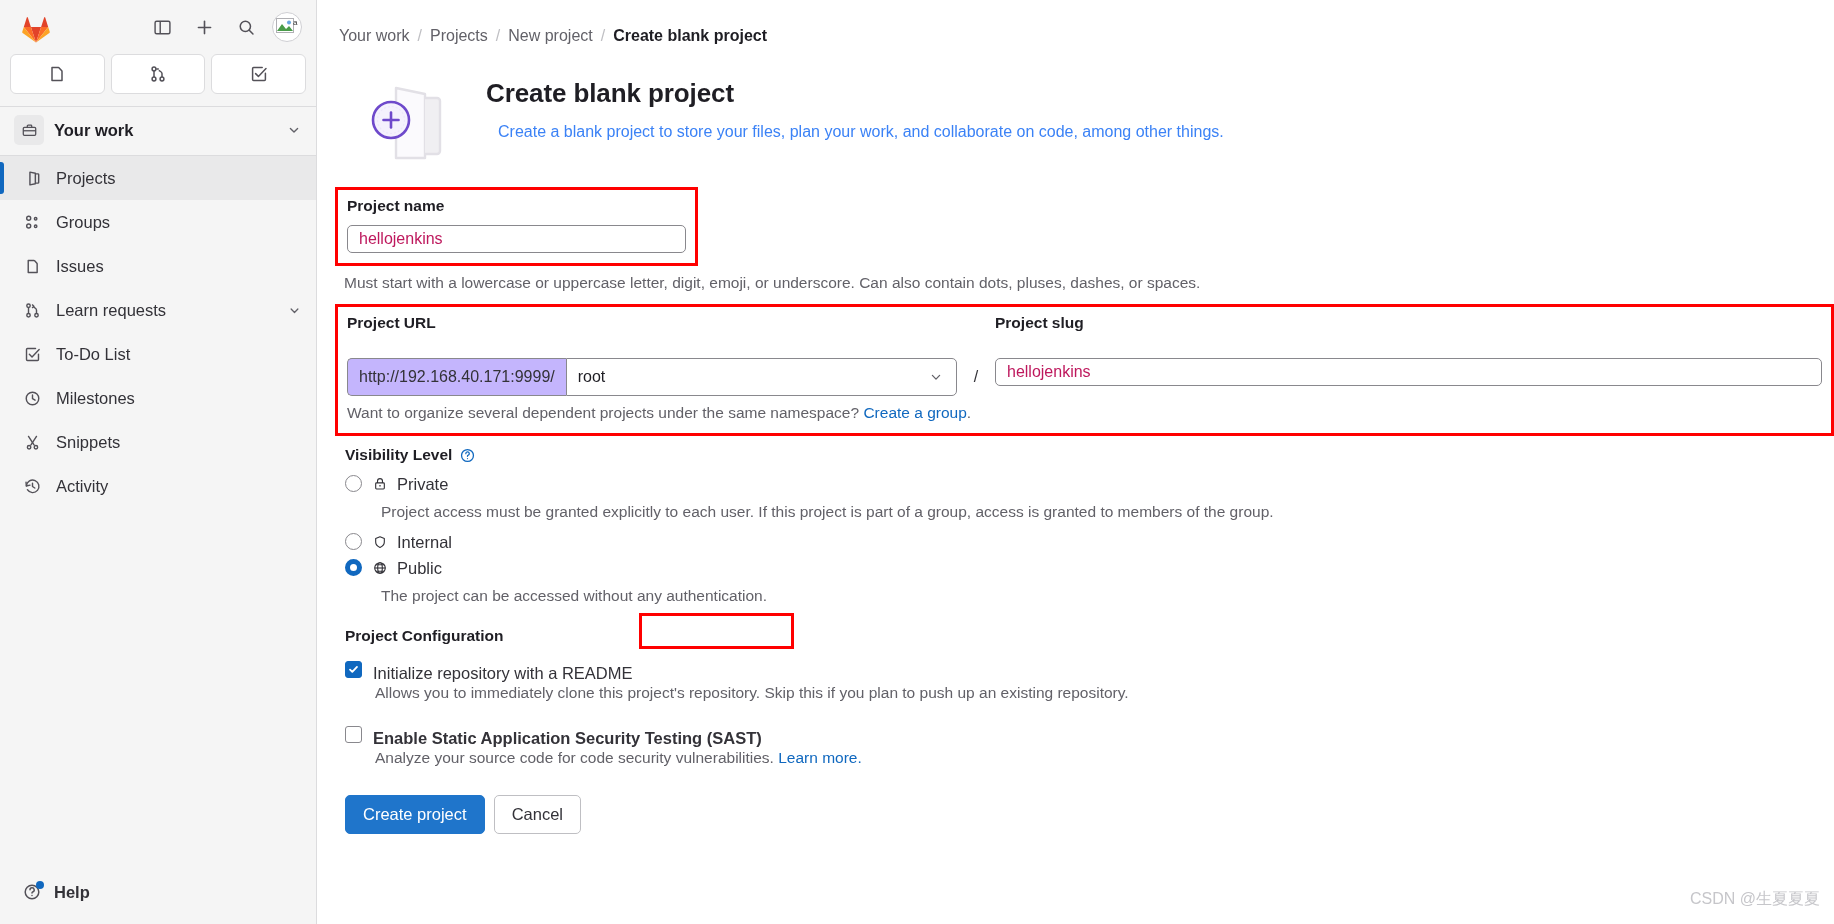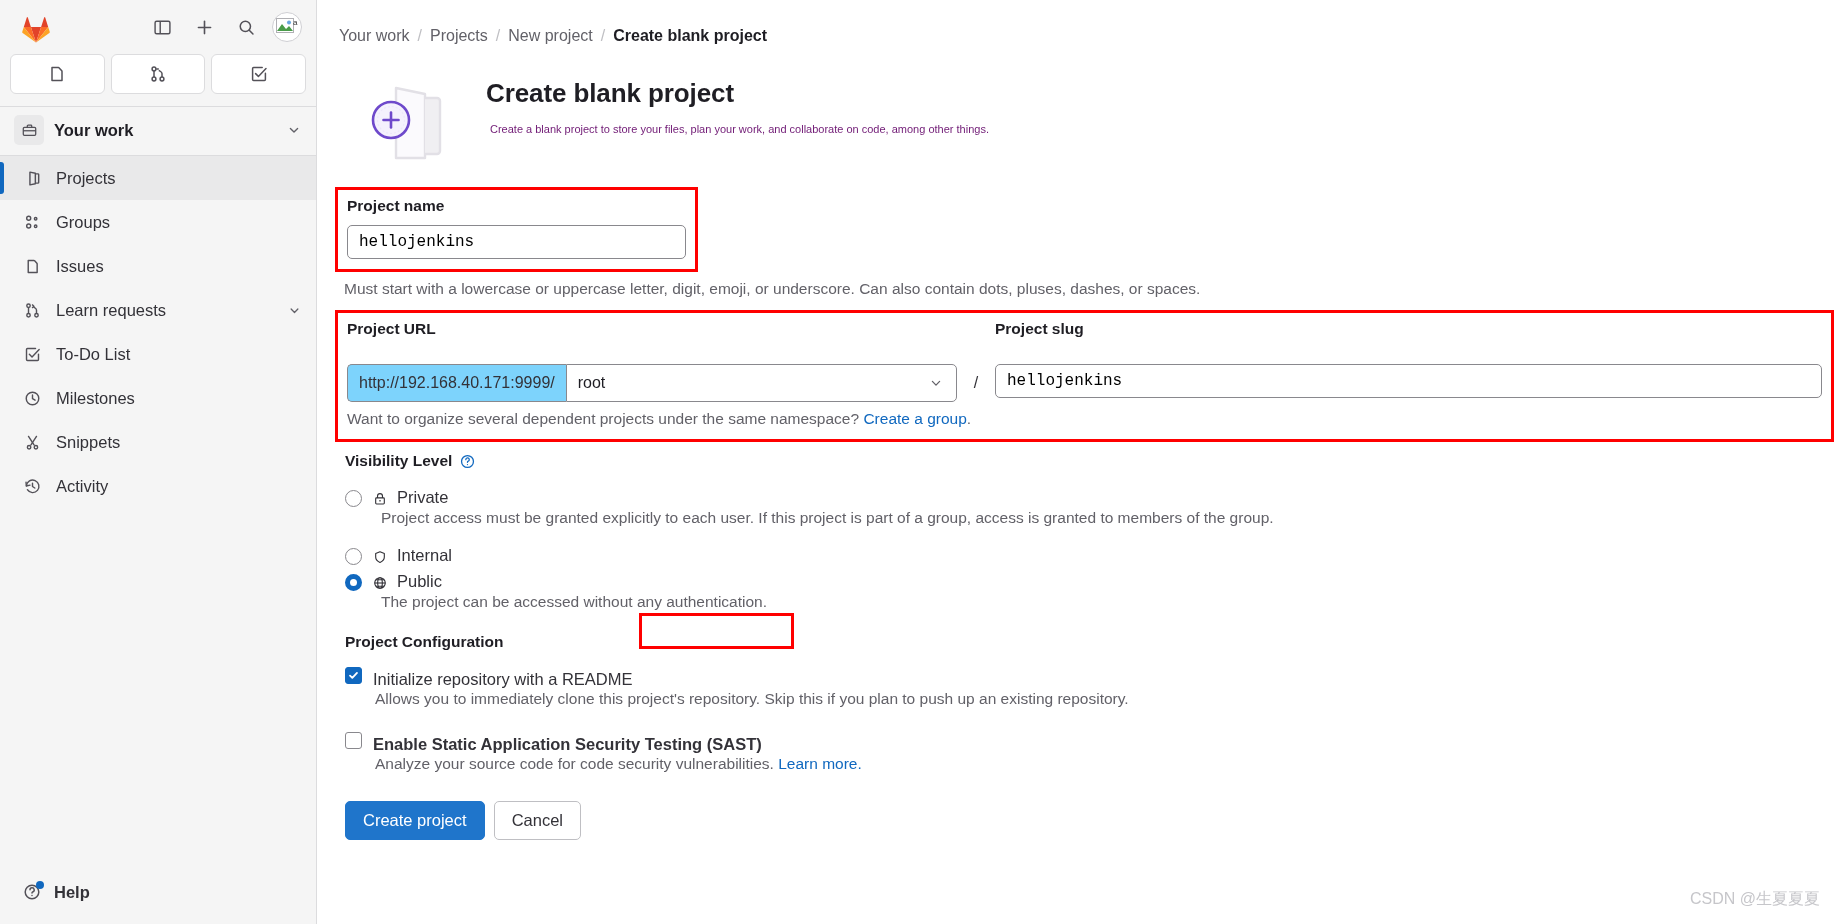--- a/index.html
+++ b/index.html
@@ -189,48 +189,48 @@
   .folder-art { width: 95px; height: 95px; flex: 0 0 95px; margin-left: 24px; margin-top: 4px;}
   .head-text { padding-top: 8px; }
   .page-title {
     font-size: 26px;
     font-weight: bold;
     color: #1f1e24;
     margin: 0 0 14px 0;
     letter-spacing: -0.1px;
   }
   .page-sub {
-    font-size: 11px;
-    color: #701a75;
-    margin: 4px;
+    font-size: 16px;
+    color: #3b82f6;
+    margin: 12px;
   }
 
   .form-area {
     padding: 18px 0 0 18px;
     position: relative;
   }
 
   
   .redbox { border: 3px solid #ff0000; }
 
   .field-label {
     font-size: 15.5px;
     font-weight: bold;
     color: #1f1e24;
     display: block;
   }
   .txt-input {
-    height: 34px;
+    height: 28px;
     border: 1px solid #89888d;
     border-radius: 5px;
     background: #fff;
     font-size: 16px;
-    color: #000000;
+    color: #be185d;
     padding: 0 11px;
-    font-family: Liberation Mono, monospace;
+    font-family: Liberation Sans, sans-serif;
     outline: none;
     width: 100%;
   }
   .hint {
     font-size: 15.5px;
     color: #626168;
     margin: 8px 0 0 0;
   }
   .hint a, .link { color: #1068bf; text-decoration: none; cursor: pointer; }
 
@@ -252,21 +252,21 @@
     display: flex;
     align-items: flex-start;
     gap: 0;
   }
   .url-left { width: 610px; flex: 0 0 610px; }
   .url-combo { display: flex; align-items: stretch; width: 100%; }
   .url-prefix {
     height: 38px;
     display: flex; align-items: center;
     padding: 0 11px;
-    background: #7dd3fc;
+    background: #c4b5fd;
     border: 1px solid #89888d;
     border-right: none;
     border-radius: 5px 0 0 5px;
     font-size: 16px;
     color: #333238;
     white-space: nowrap;
   }
   .url-select {
     position: relative;
     flex: 1 1 auto;
@@ -305,21 +305,21 @@
     font-size: 15.5px; font-weight: bold; color: #1f1e24;
     margin-bottom: 11px;
   }
   .qmark {
     width: 17px; height: 17px;
     display: flex; align-items: center; justify-content: center;
     color: #1068bf;
     cursor: pointer;
   }
   .radio-row {
-    display: flex; align-items: flex-end; gap: 9px;
+    display: flex; align-items: flex-start; gap: 9px;
     height: 26px;
   }
   .radio {
     width: 17px; height: 17px;
     flex: 0 0 17px;
     border-radius: 50%;
     border: 1px solid #89888d;
     background: #fff;
     cursor: pointer;
     position: relative;

